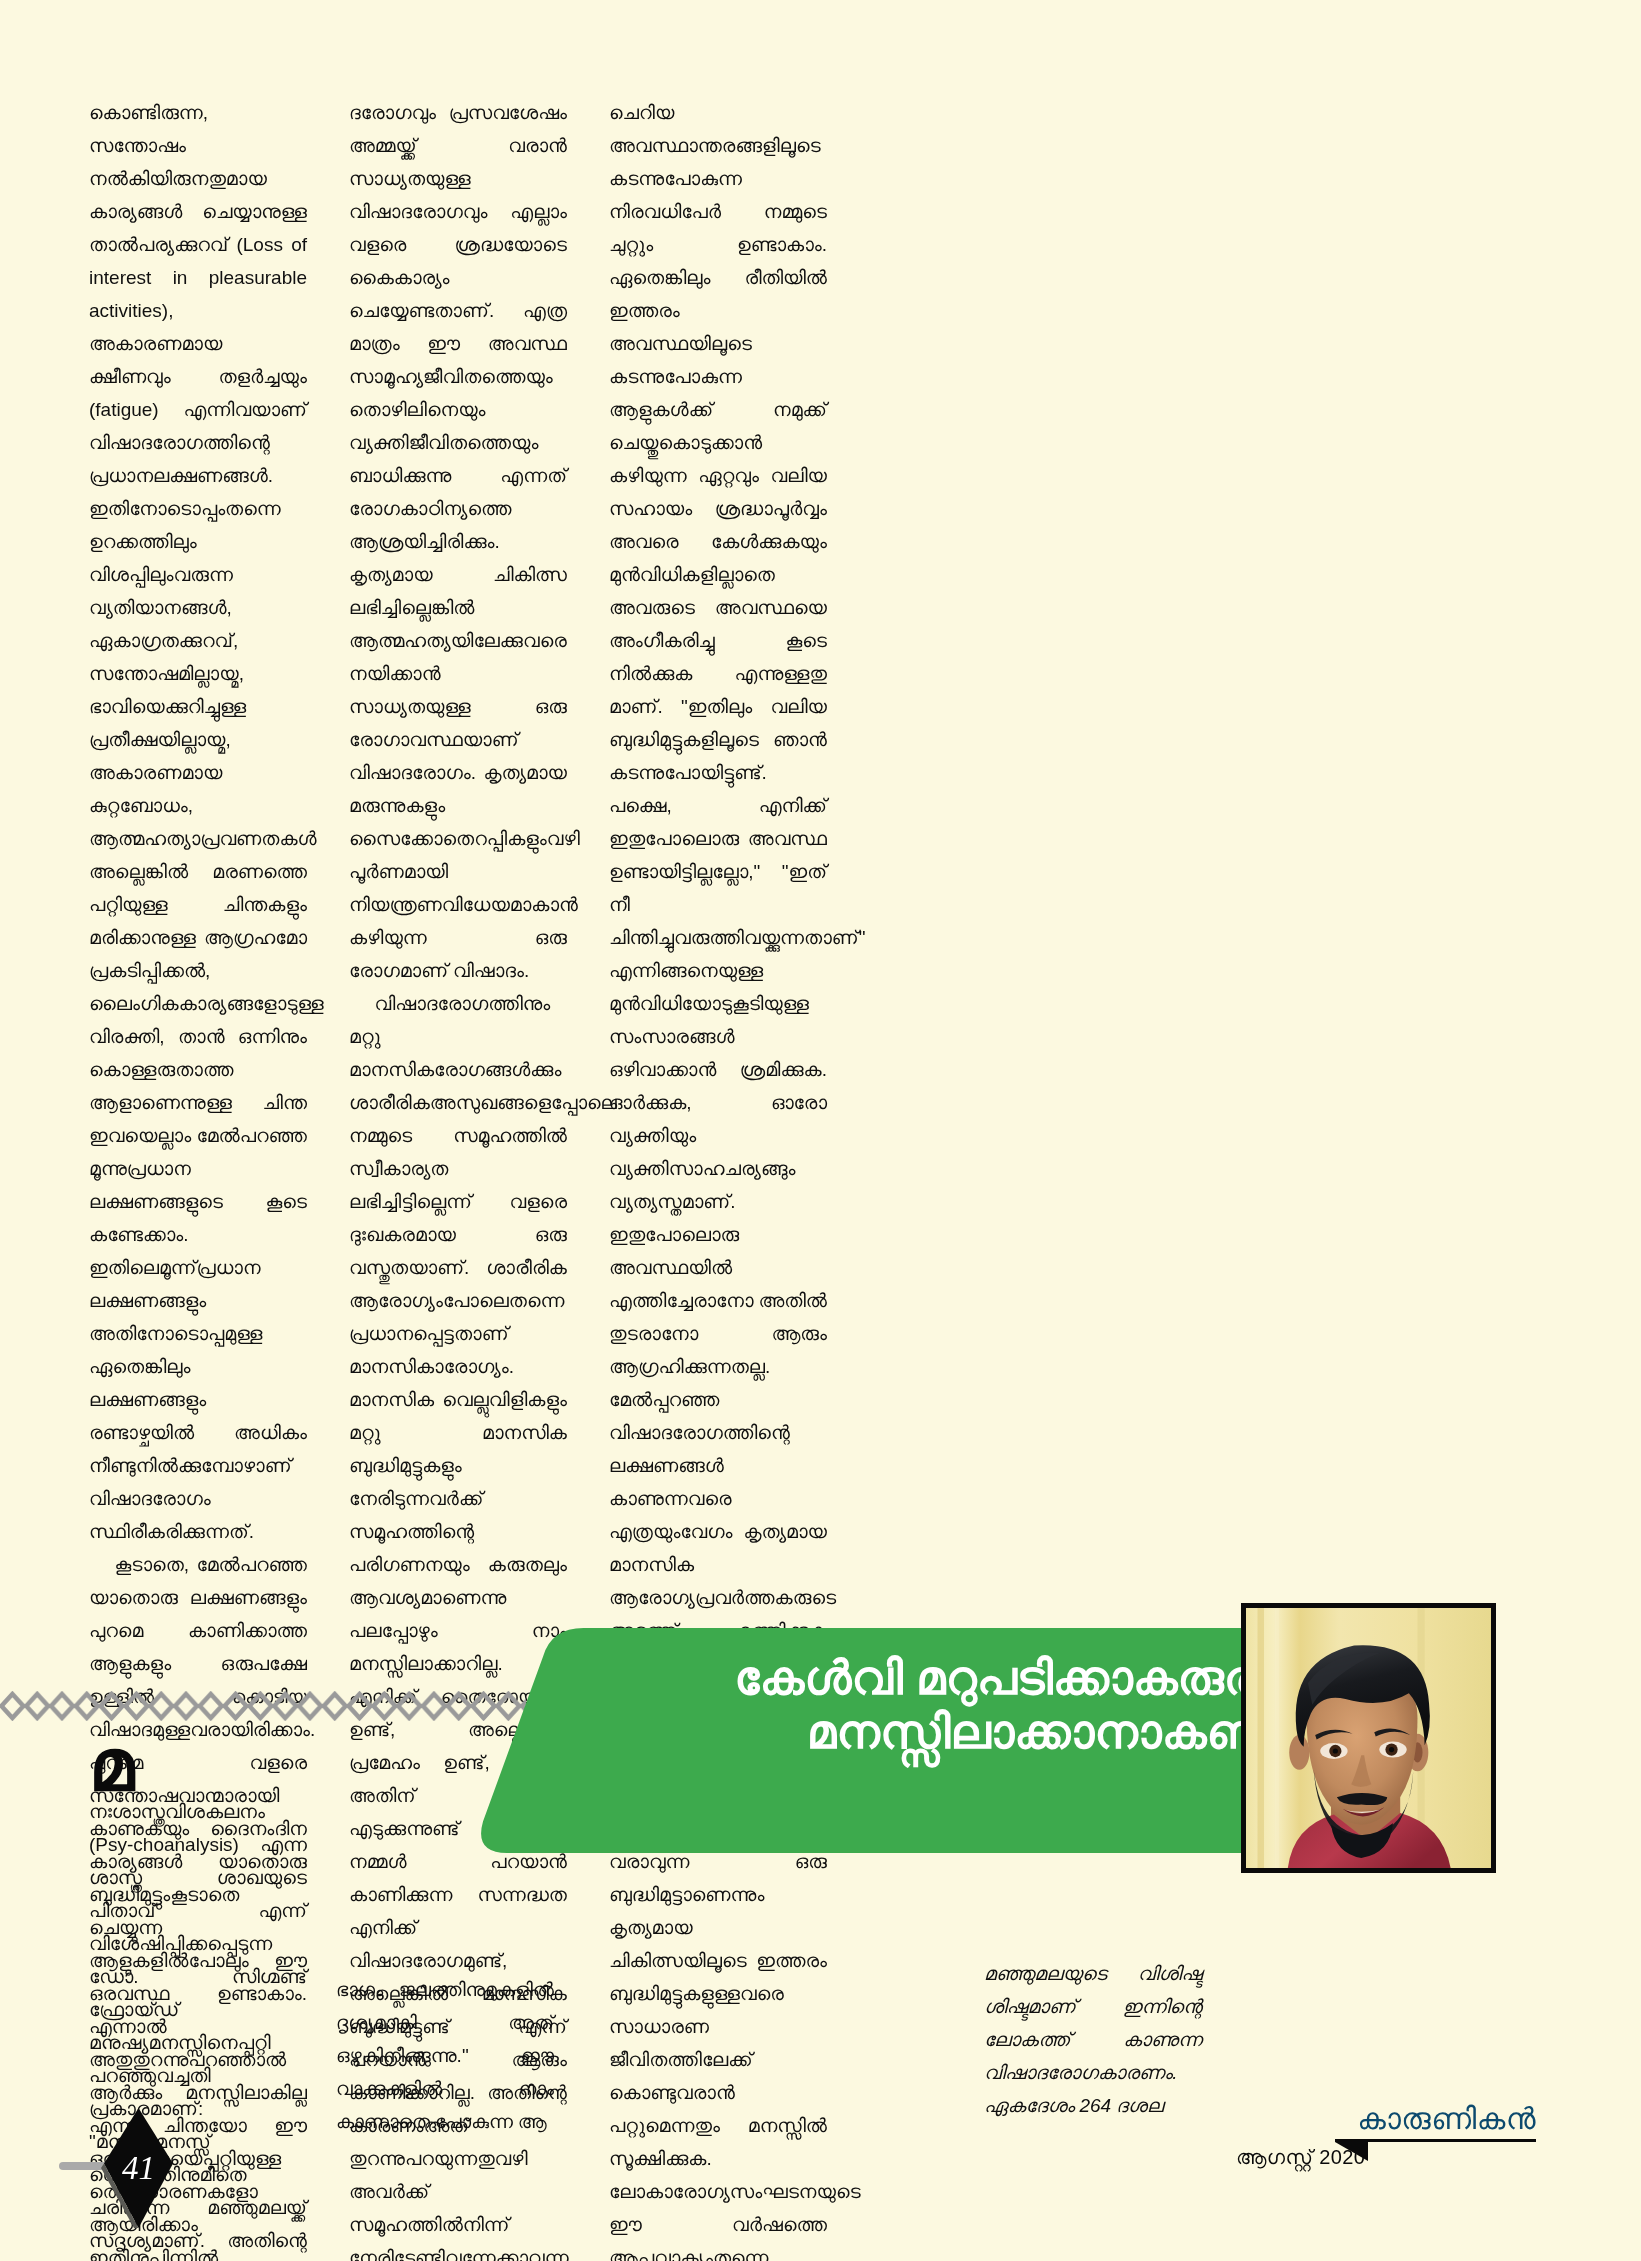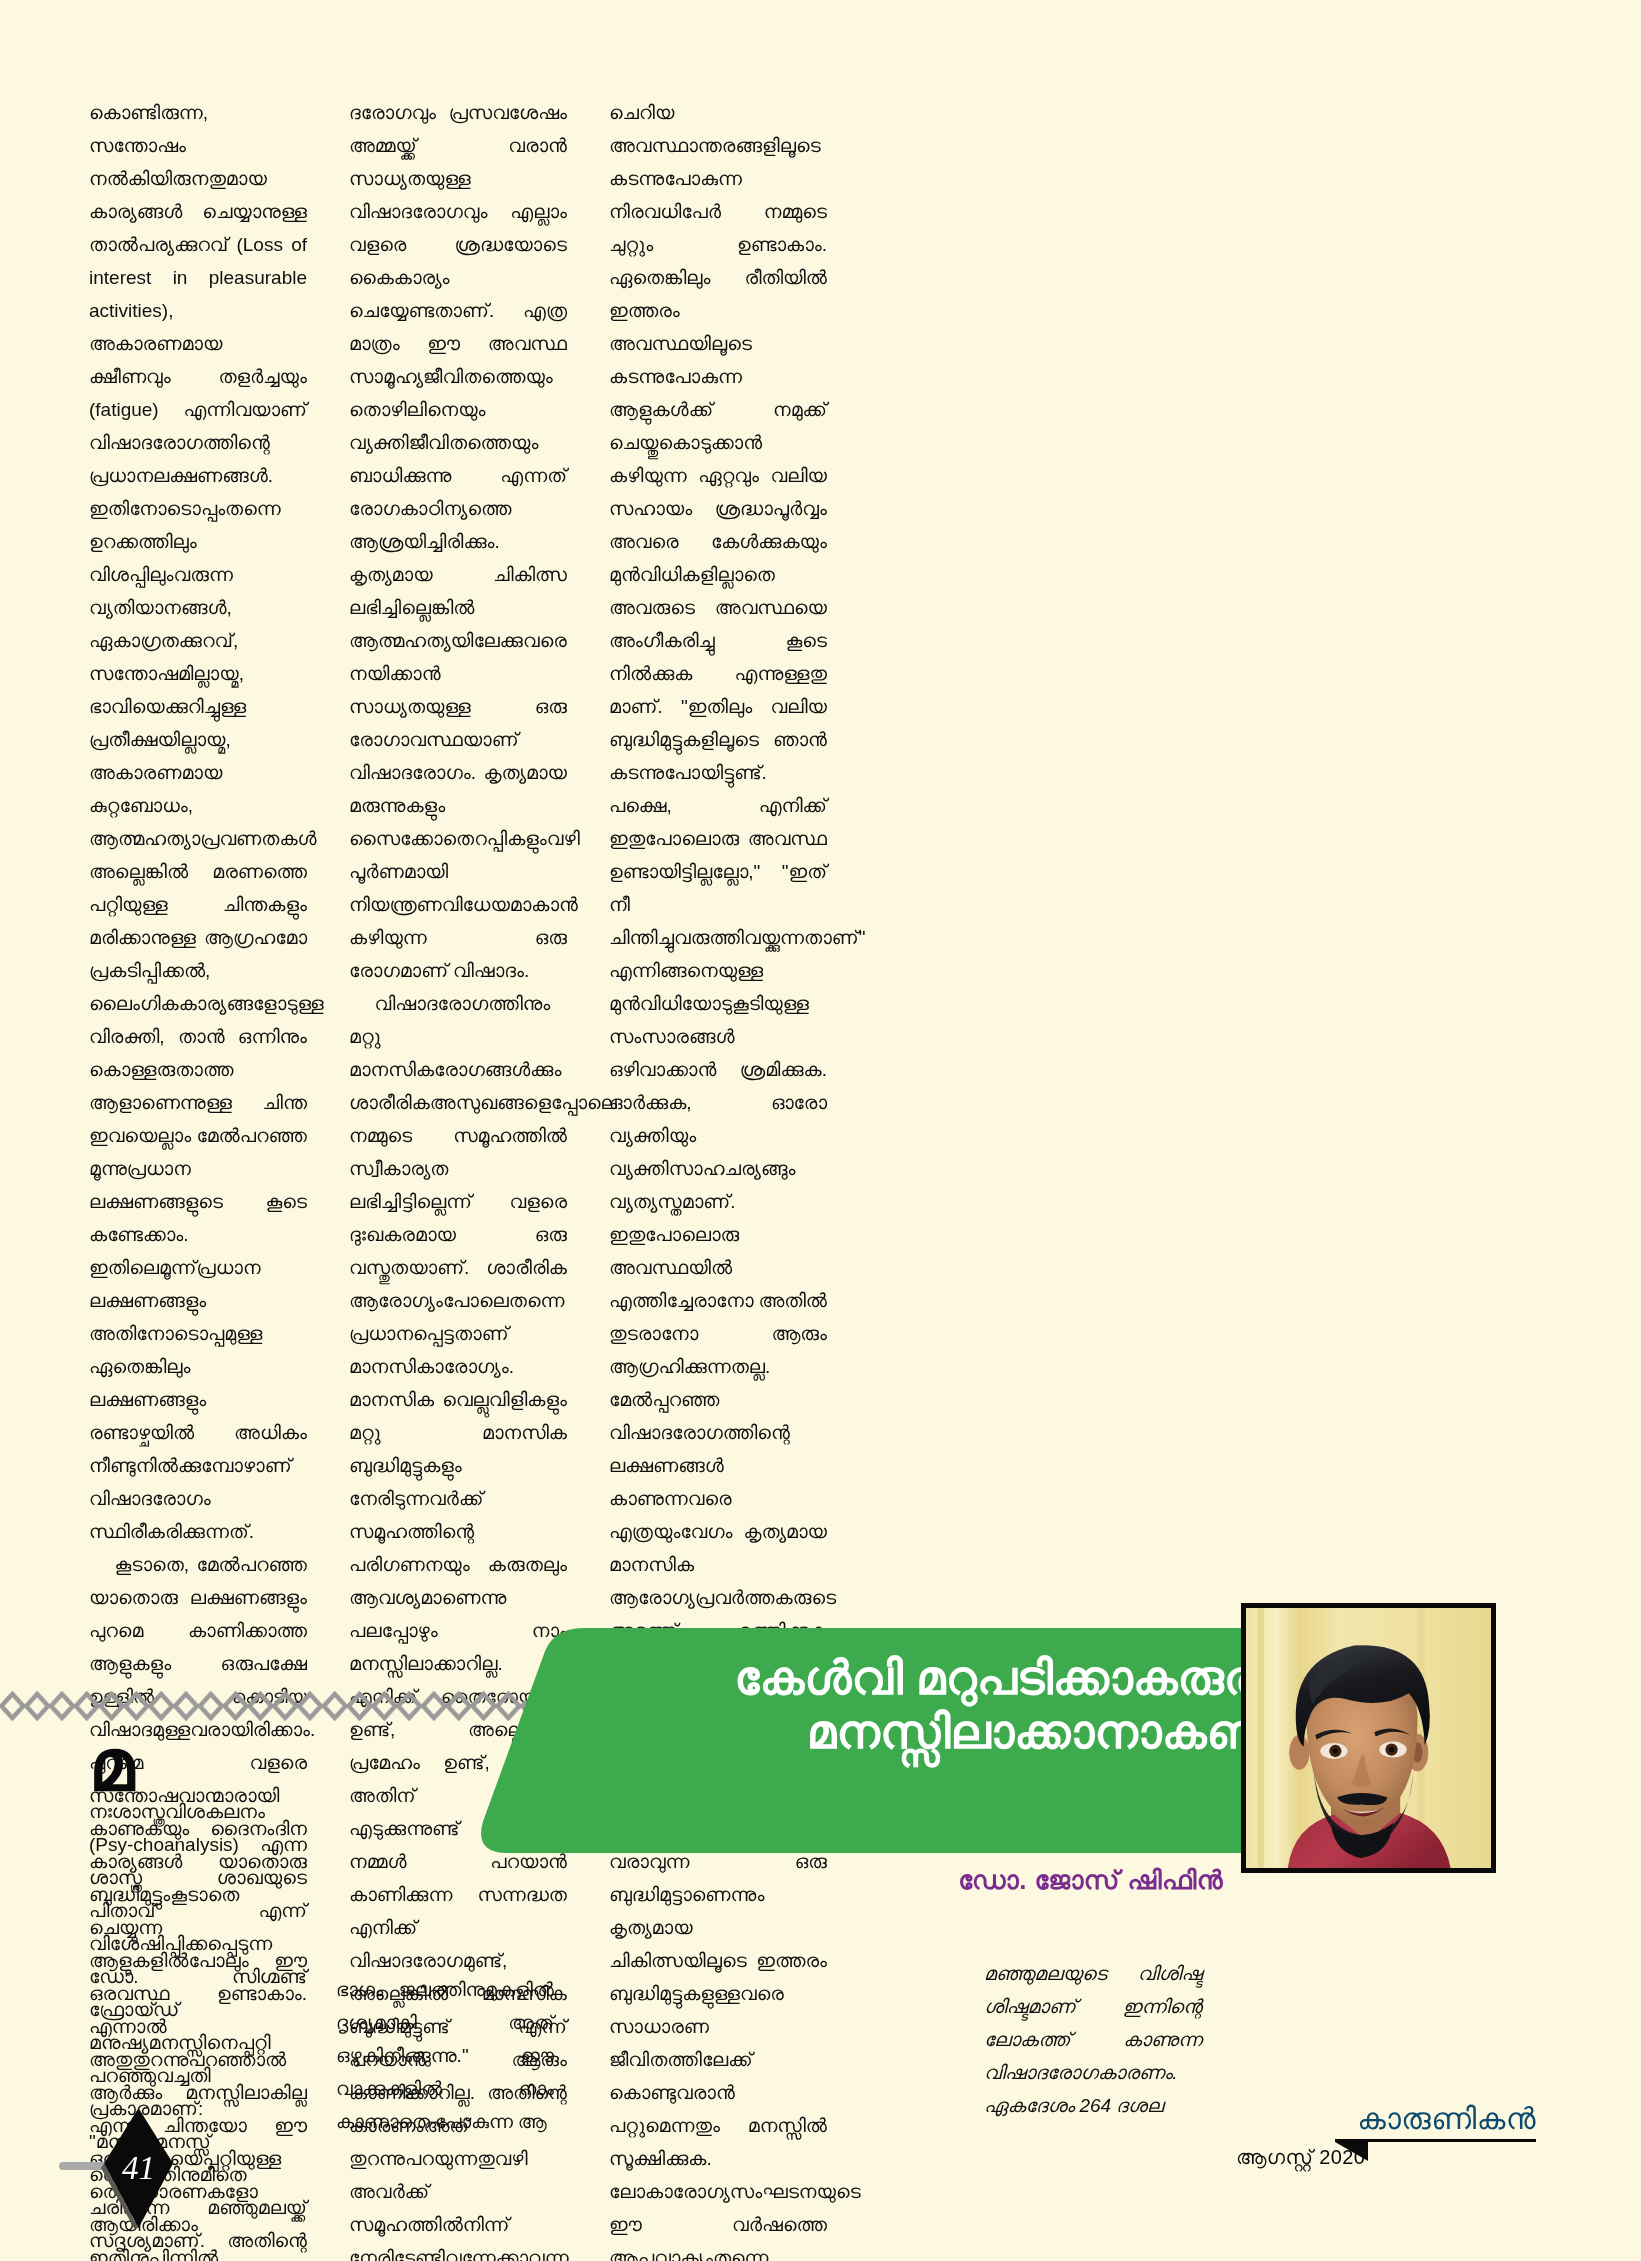--- a/index.html
+++ b/index.html
@@ -339,21 +339,20 @@
 
     <path d="M134 278 Q162 292 192 276 Q164 300 134 278 Z" fill="#70202a"></path>
     <path d="M138 280 Q162 288 188 279 Q162 285 138 280 Z" fill="#f0e4d6"></path>
 
     <path d="M94 224 Q98 288 134 322 Q162 342 194 320 Q228 288 232 226 Q230 284 196 306 Q162 324 132 304 Q100 282 94 224 Z" fill="#16181c" opacity="0.92"></path>
     <path d="M118 300 Q160 330 204 298 Q200 340 160 346 Q124 340 118 300 Z" fill="#101216"></path>
   </svg>
 </div>
 
 <div class="byline">
-  <div class="byline-name">ഡോ. ജോസ് ഷിഫിൻ</div>
 </div>
 
 <div class="article-bottom-c1">
   <p><span class="dropcap">മ</span><span>നഃശാസ്ത്രവിശകലനം (Psy-choanalysis) എന്ന ശാസ്ത്ര ശാഖയുടെ പിതാവ് എന്ന് വിശേഷിപ്പിക്കപ്പെടുന്ന ഡോ. സിഗ്മണ്ട് ഫ്രോയ്ഡ് മനുഷ്യമനസ്സിനെപ്പറ്റി പറഞ്ഞുവച്ചതി പ്രകാരമാണ്: "മനുഷ്യമനസ്സ് വെള്ളത്തിനുമീതെ ചരിക്കുന്ന മഞ്ഞുമലയ്ക്ക് സദൃശ്യമാണ്. അതിന്റെ എഴില്‍ ഒരു</span></p>
 </div>
 
 <div class="article-bottom-c2">
   <p>ഭാഗം ജലത്തിനുമുകളില്‍ ദൃശ്യമാകി അത് ഒഴുകിനീങ്ങുന്നു." ഈ വാക്കുകളില്‍ നാം കാണാതെ പോകുന്ന ആ</p>
 </div>
 

